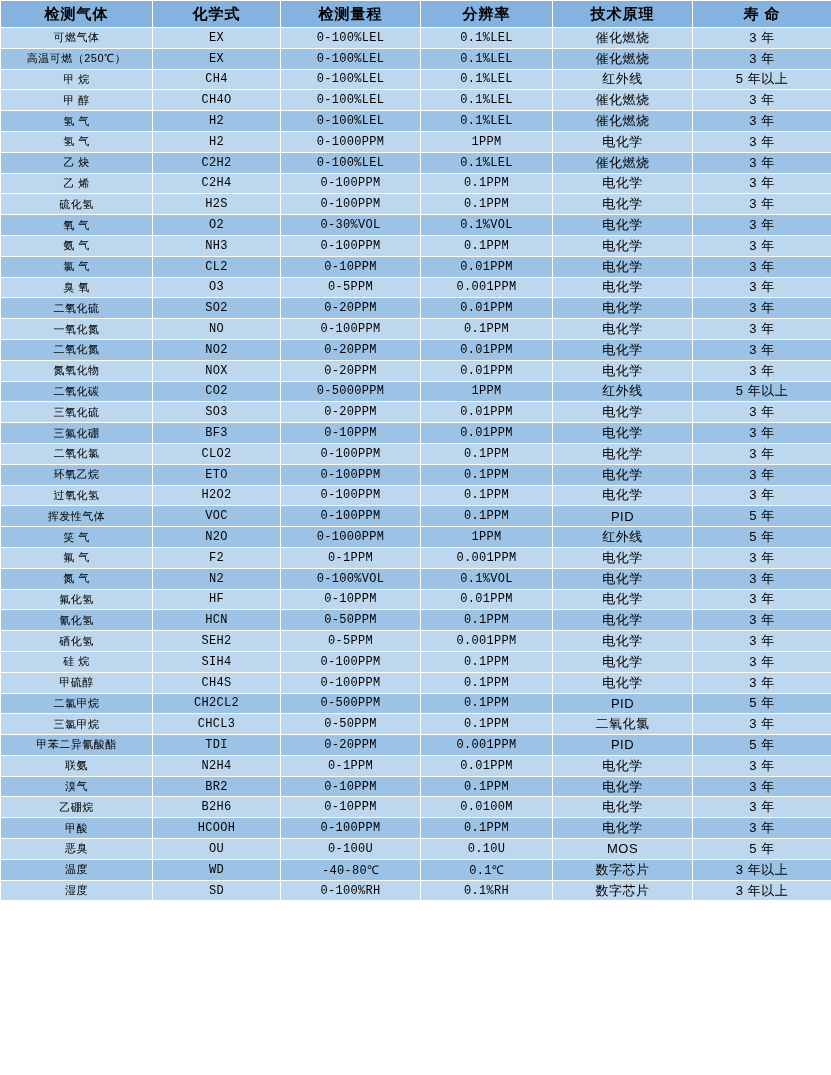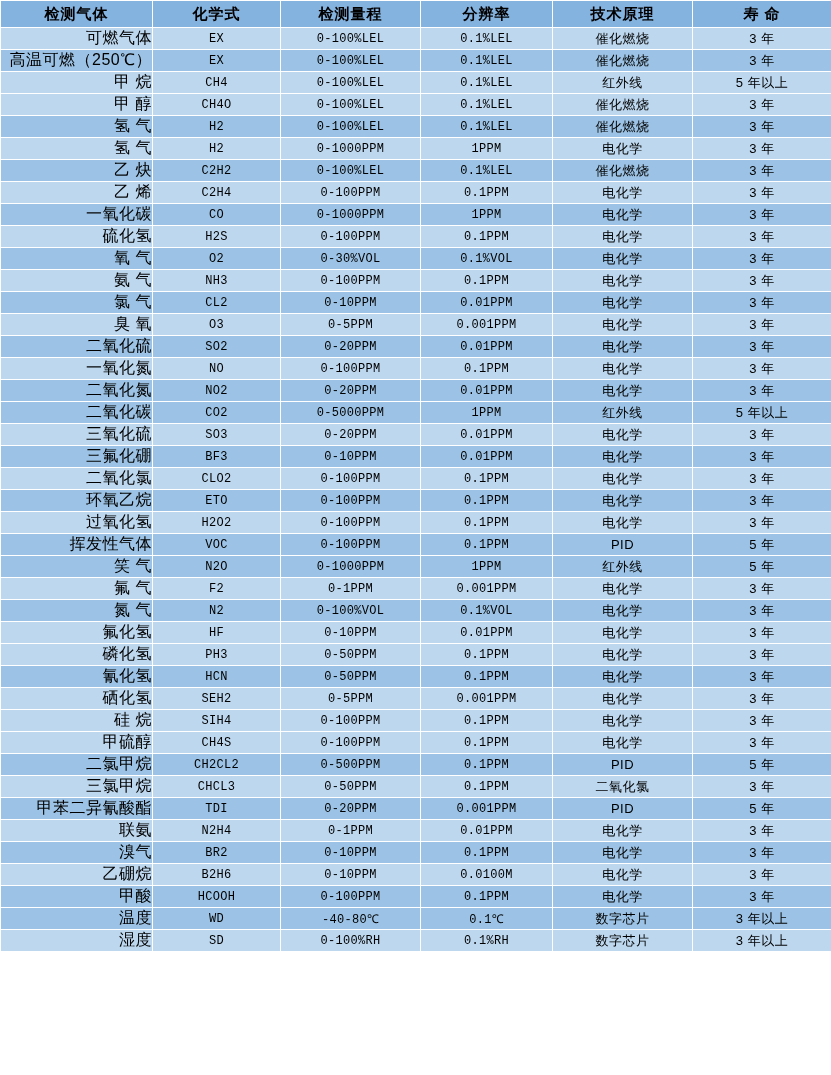--- a/index.html
+++ b/index.html
@@ -44,23 +44,22 @@
     font-size: 13px;
     font-weight: normal;
   }
   #gas-table tbody tr.odd td {
     background: #bdd7ee;
   }
   #gas-table tbody tr.even td {
     background: #9cc3e5;
   }
   #gas-table tbody td.name {
-    font-size: 16px;
+    font-size: 11px;
     letter-spacing: 0.5px;
-    text-align: right;
   }
   #gas-table tbody td.formula,
   #gas-table tbody td.range,
   #gas-table tbody td.res {
     font-family: "Liberation Mono", monospace;
     font-size: 12px;
     letter-spacing: 0.3px;
   }
   #gas-table tbody td.principle,
   #gas-table tbody td.life {
@@ -148,28 +147,20 @@
         <td class="life">3 年</td>
       </tr>
       <tr class="odd">
         <td class="name">乙 烯</td>
         <td class="formula">C2H4</td>
         <td class="range">0-100PPM</td>
         <td class="res">0.1PPM</td>
         <td class="principle">电化学</td>
         <td class="life">3 年</td>
       </tr>
-      <tr class="even">
-        <td class="name">一氧化碳</td>
-        <td class="formula">CO</td>
-        <td class="range">0-1000PPM</td>
-        <td class="res">1PPM</td>
-        <td class="principle">电化学</td>
-        <td class="life">3 年</td>
-      </tr>
       <tr class="odd">
         <td class="name">硫化氢</td>
         <td class="formula">H2S</td>
         <td class="range">0-100PPM</td>
         <td class="res">0.1PPM</td>
         <td class="principle">电化学</td>
         <td class="life">3 年</td>
       </tr>
       <tr class="even">
         <td class="name">氧 气</td>
@@ -215,20 +206,28 @@
         <td class="name">一氧化氮</td>
         <td class="formula">NO</td>
         <td class="range">0-100PPM</td>
         <td class="res">0.1PPM</td>
         <td class="principle">电化学</td>
         <td class="life">3 年</td>
       </tr>
       <tr class="even">
         <td class="name">二氧化氮</td>
         <td class="formula">NO2</td>
+        <td class="range">0-20PPM</td>
+        <td class="res">0.01PPM</td>
+        <td class="principle">电化学</td>
+        <td class="life">3 年</td>
+      </tr>
+      <tr class="odd">
+        <td class="name">氮氧化物</td>
+        <td class="formula">NOX</td>
         <td class="range">0-20PPM</td>
         <td class="res">0.01PPM</td>
         <td class="principle">电化学</td>
         <td class="life">3 年</td>
       </tr>
       <tr class="even">
         <td class="name">二氧化碳</td>
         <td class="formula">CO2</td>
         <td class="range">0-5000PPM</td>
         <td class="res">1PPM</td>
@@ -308,28 +307,20 @@
         <td class="life">3 年</td>
       </tr>
       <tr class="odd">
         <td class="name">氟化氢</td>
         <td class="formula">HF</td>
         <td class="range">0-10PPM</td>
         <td class="res">0.01PPM</td>
         <td class="principle">电化学</td>
         <td class="life">3 年</td>
       </tr>
-      <tr class="odd">
-        <td class="name">磷化氢</td>
-        <td class="formula">PH3</td>
-        <td class="range">0-50PPM</td>
-        <td class="res">0.1PPM</td>
-        <td class="principle">电化学</td>
-        <td class="life">3 年</td>
-      </tr>
       <tr class="even">
         <td class="name">氰化氢</td>
         <td class="formula">HCN</td>
         <td class="range">0-50PPM</td>
         <td class="res">0.1PPM</td>
         <td class="principle">电化学</td>
         <td class="life">3 年</td>
       </tr>
       <tr class="odd">
         <td class="name">硒化氢</td>
@@ -404,20 +395,28 @@
         <td class="life">3 年</td>
       </tr>
       <tr class="even">
         <td class="name">甲酸</td>
         <td class="formula">HCOOH</td>
         <td class="range">0-100PPM</td>
         <td class="res">0.1PPM</td>
         <td class="principle">电化学</td>
         <td class="life">3 年</td>
       </tr>
+      <tr class="odd">
+        <td class="name">恶臭</td>
+        <td class="formula">OU</td>
+        <td class="range">0-100U</td>
+        <td class="res">0.10U</td>
+        <td class="principle">MOS</td>
+        <td class="life">5 年</td>
+      </tr>
       <tr class="even">
         <td class="name">温度</td>
         <td class="formula">WD</td>
         <td class="range">-40-80℃</td>
         <td class="res">0.1℃</td>
         <td class="principle">数字芯片</td>
         <td class="life">3 年以上</td>
       </tr>
       <tr class="odd">
         <td class="name">湿度</td>

